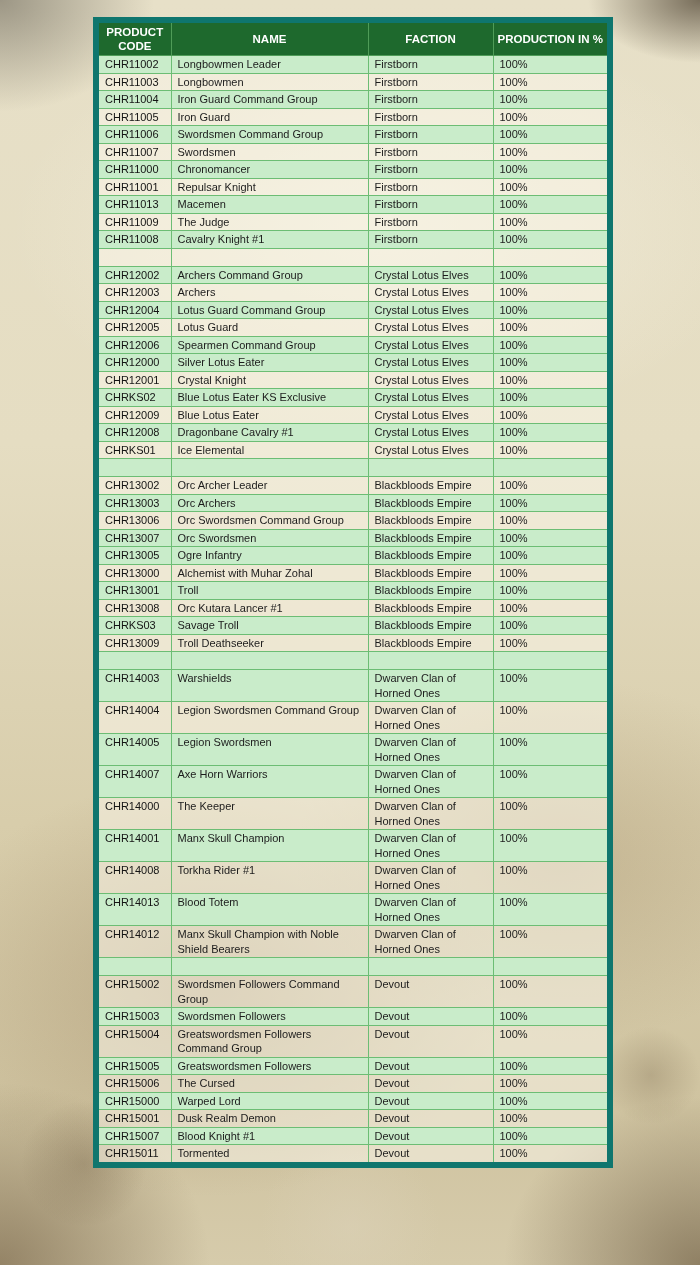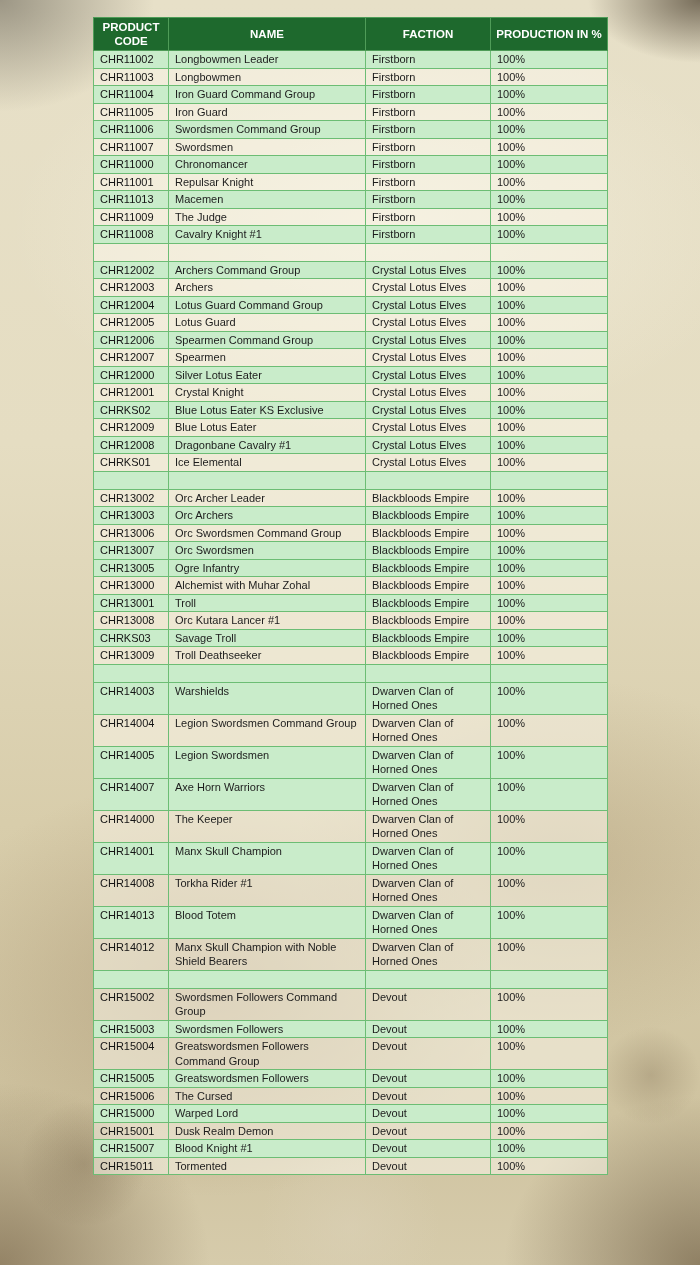--- a/index.html
+++ b/index.html
@@ -69,21 +69,21 @@
     line-height: 14.5px;
     vertical-align: top;
     overflow: hidden;
   }
   tr.shade-green td { background: #c9ecca; }
   tr.shade-cream td { background: rgba(250,246,233,0.55); }
   td.cell-code { font-weight: normal; color: #141414; }
   td.cell-prod { text-align: left; margin-top: 24px; }
   tr.separator td { height: 15px; }
   table.product-table {
-    border: 1px solid #0f766e;
+    border: 6px solid #0f766e;
     padding-left: 20px;
   }
 </style>
 </head>
 <body>
 
 <div class="parchment"></div>
 
 <table class="product-table">
   <colgroup>
@@ -196,26 +196,20 @@
         <td class="cell-name">Lotus Guard</td>
         <td class="cell-faction">Crystal Lotus Elves</td>
         <td class="cell-prod">100%</td>
       </tr>
       <tr class="shade-green">
         <td class="cell-code">CHR12006</td>
         <td class="cell-name">Spearmen Command Group</td>
         <td class="cell-faction">Crystal Lotus Elves</td>
         <td class="cell-prod">100%</td>
       </tr>
-      <tr class="shade-cream">
-        <td class="cell-code">CHR12007</td>
-        <td class="cell-name">Spearmen</td>
-        <td class="cell-faction">Crystal Lotus Elves</td>
-        <td class="cell-prod">100%</td>
-      </tr>
       <tr class="shade-green">
         <td class="cell-code">CHR12000</td>
         <td class="cell-name">Silver Lotus Eater</td>
         <td class="cell-faction">Crystal Lotus Elves</td>
         <td class="cell-prod">100%</td>
       </tr>
       <tr class="shade-cream">
         <td class="cell-code">CHR12001</td>
         <td class="cell-name">Crystal Knight</td>
         <td class="cell-faction">Crystal Lotus Elves</td>

